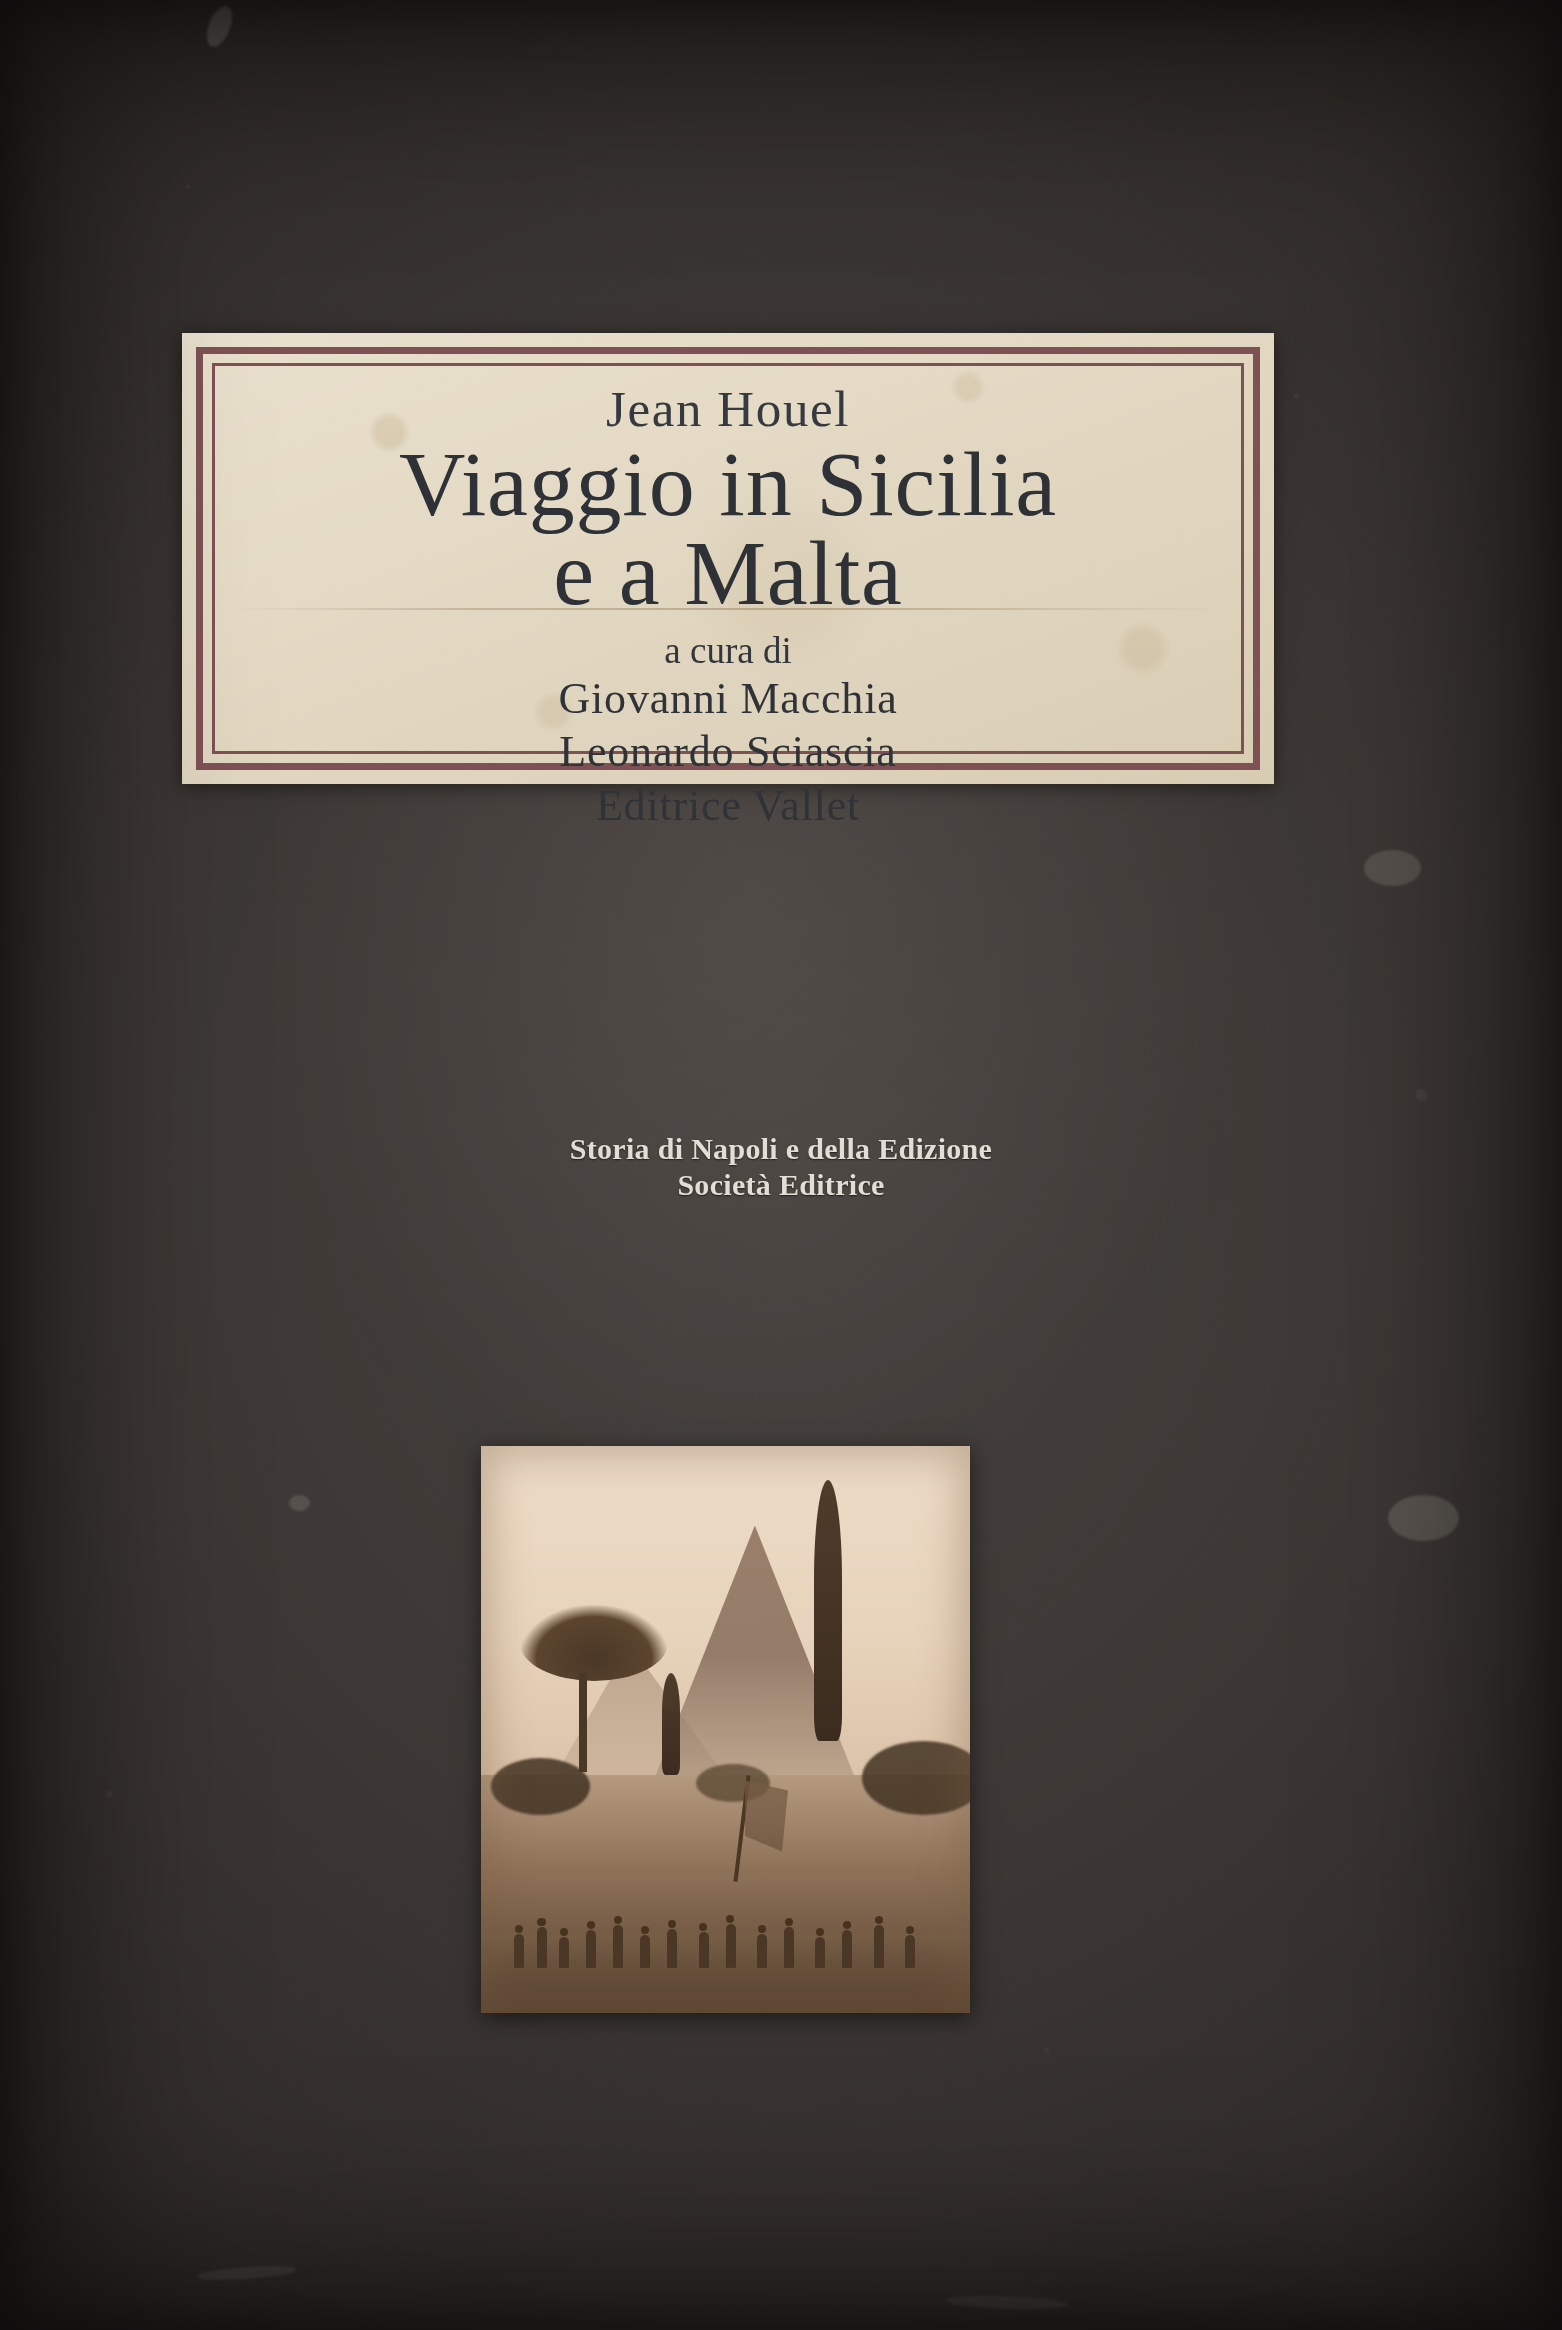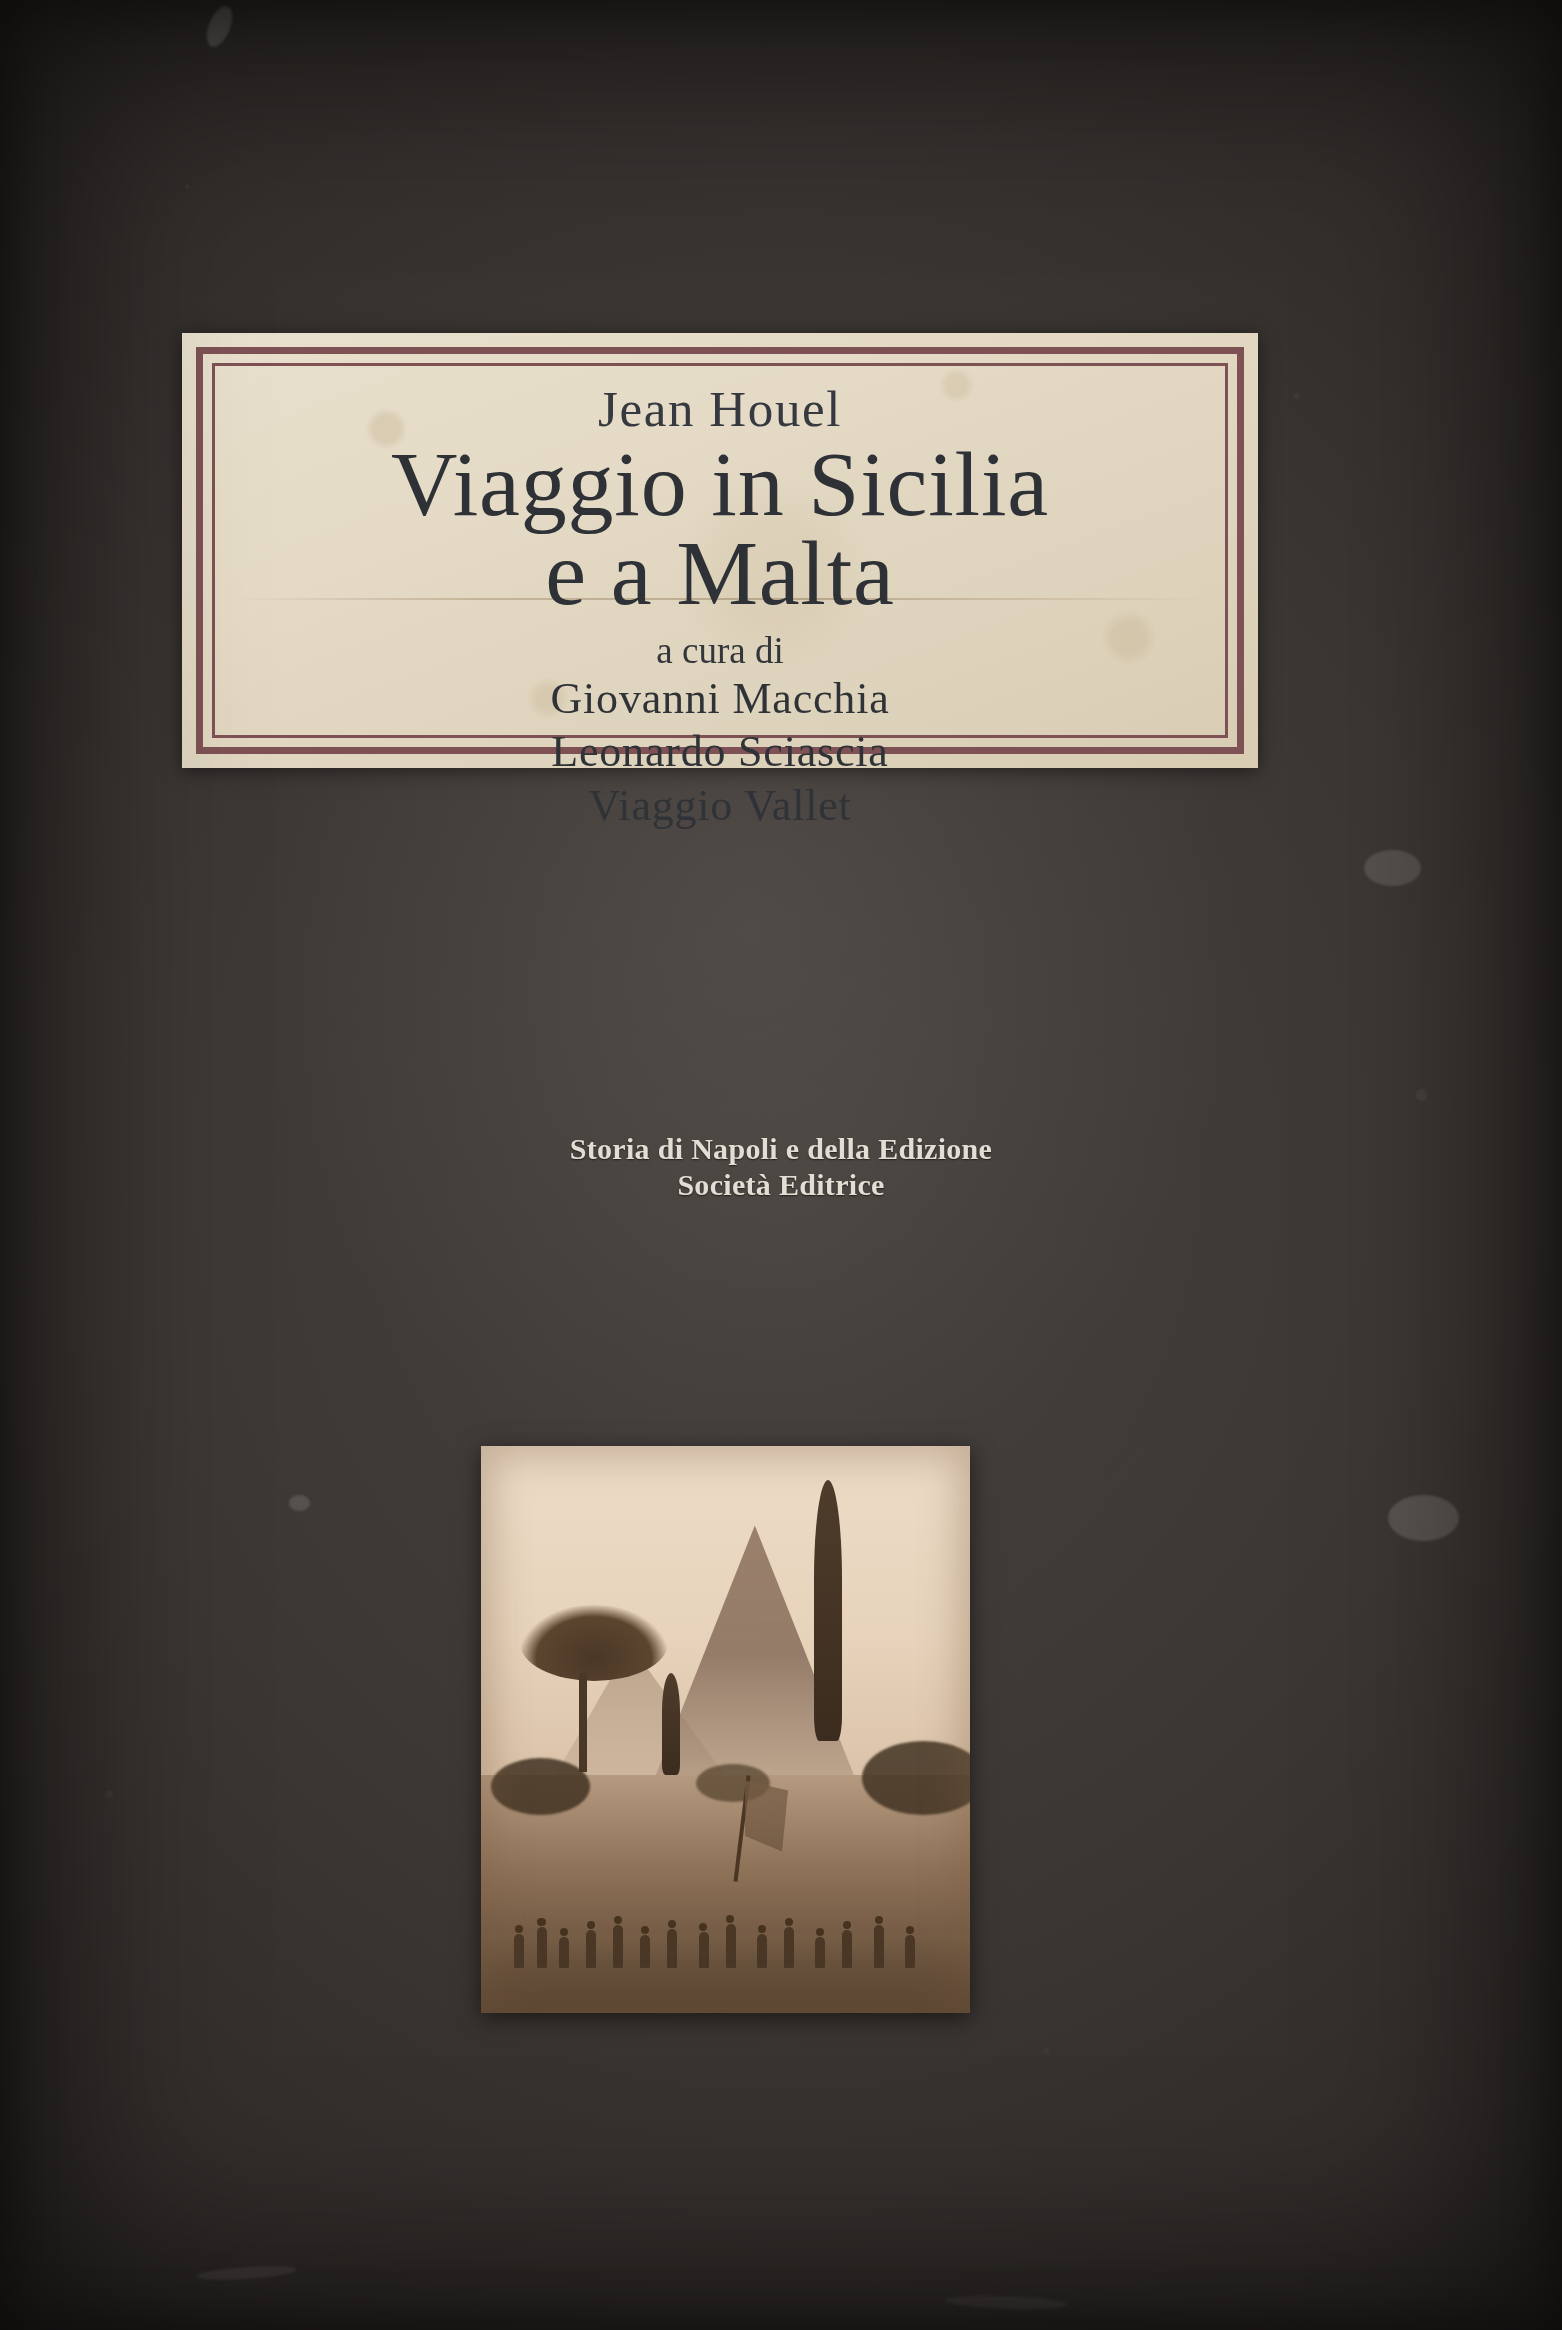--- a/index.html
+++ b/index.html
@@ -58,21 +58,21 @@
   .scuff.s6 { left: 945px; top: 2296px; width: 123px; height: 13px; background: rgba(190,186,180,0.11); transform: rotate(2deg); }
 
   
   .title-plate {
     position: absolute;
     left: 182px;
     top: 333px;
     width: 1076px;
     height: 435px;
     background: linear-gradient(160deg, #e9e0cd 0%, #e4dac5 35%, #ded3bc 70%, #d8ccb3 100%);
-    padding: 0;
+    padding: 8px;
     box-shadow: 0 3.3px 18px rgba(0,0,0,.5);
   }
   .plate-border-outer {
     position: absolute;
     left: 14px; top: 14px; right: 14px; bottom: 14px;
     border: 7.4px solid #7e5255;
   }
   .plate-border-inner {
     position: absolute;
     left: 30px; top: 30px; right: 30px; bottom: 30px;
@@ -290,21 +290,21 @@
     <div class="plate-border-inner"></div>
     <div class="plate-crease"></div>
 
     <div class="plate-inner">
       <div class="author">Jean Houel</div>
       <div class="main-title-1">Viaggio in Sicilia</div>
       <div class="main-title-2">e a Malta</div>
       <div class="acura">a cura di</div>
       <div class="editor">Giovanni  Macchia</div>
       <div class="editor">Leonardo  Sciascia</div>
-      <div class="editor">Viaggio Vallet</div>
+      <div class="editor">Editrice Vallet</div>
     </div>
   </div>
 
   <div class="publisher">
     <div class="pub-3">Storia di Napoli e della Edizione</div>
     <div class="pub-4">Società Editrice</div>
   </div>
 
   <div class="engraving">
     <div class="eng-canvas">

